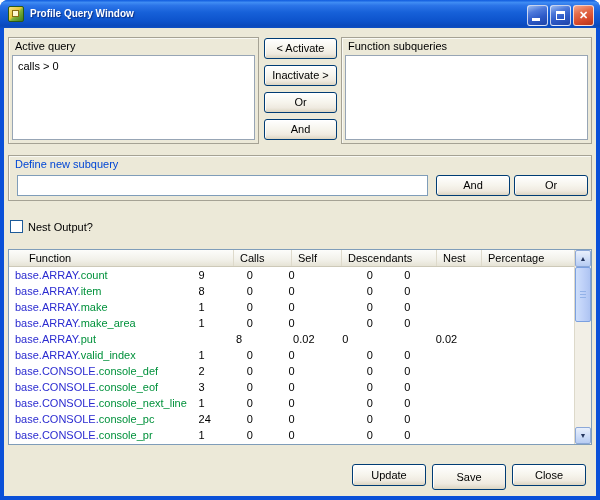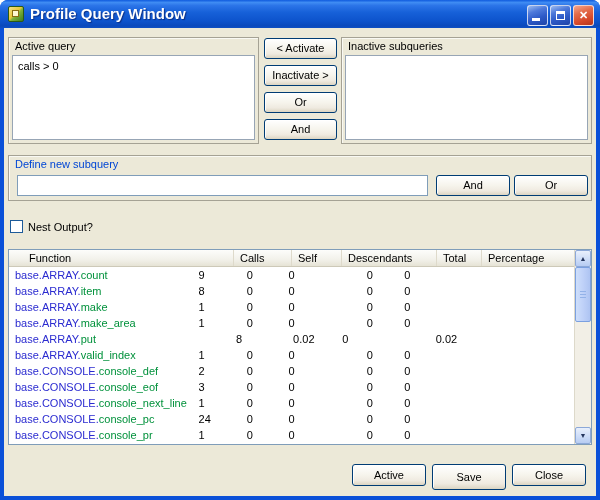--- a/index.html
+++ b/index.html
@@ -27,21 +27,21 @@
     border-radius: 2px;
     background: linear-gradient(135deg, #F4E28A 0%, #E8C838 45%, #7FB23A 55%, #3E7D1E 100%);
     border: 1px solid #2C5A14;
   }
   .win-icon::after {
     content: ""; position: absolute; left: 3px; top: 3px; width: 5px; height: 5px;
     background: #FFF8D0; border: 1px solid #8A6D10;
   }
   .win-title {
     position: absolute; left: 30px; top: 0; height: 28px; line-height: 28px;
-    color: #fff; font-weight: bold; font-size: 15px;
+    color: #fff; font-weight: bold; font-size: 10px;
     text-shadow: 1px 1px 1px rgba(10, 40, 120, 0.85);
     white-space: nowrap;
   }
   .win-controls { position: absolute; right: 6px; top: 5px; display: flex; gap: 2px; }
   .win-btn {
     width: 21px; height: 21px; border-radius: 3px; position: relative;
     border: 1px solid rgba(255,255,255,0.75); cursor: default;
   }
   .win-btn.blue   { background: linear-gradient(160deg, #9CBCF0 0%, #4E7ADB 30%, #2E5BC8 60%, #1E44A8 100%); }
   .win-btn.red    { background: linear-gradient(160deg, #F5A58B 0%, #E36C4A 35%, #D6492A 70%, #B5361C 100%); }
@@ -185,21 +185,21 @@
         <div class="query-item">calls &gt; 0</div>
       </div>
     </div>
 
     <button class="xpbtn" id="btn-activate">&lt; Activate</button>
     <button class="xpbtn" id="btn-inactivate">Inactivate &gt;</button>
     <button class="xpbtn" id="btn-or-xfer">Or</button>
     <button class="xpbtn" id="btn-and-xfer">And</button>
 
     <div class="frame" id="frame-inactive">
-      <div class="frame-caption">Inactive subqueries</div>
+      <div class="frame-caption">Function subqueries</div>
       <div class="listbox"></div>
     </div>
 
     <div class="frame" id="frame-define">
       <div class="frame-caption blue">Define new subquery</div>
       <input class="textfield" type="text" value="" style="">
       <button class="xpbtn" id="btn-and-def">And</button>
       <button class="xpbtn" id="btn-or-def">Or</button>
     </div>
 
@@ -207,21 +207,21 @@
       <div class="checkbox"></div>
       <span>Nest Output?</span>
     </div>
 
     <div class="table">
       <div class="thead">
         <div class="th w-func">Function</div>
         <div class="th w-calls">Calls</div>
         <div class="th w-self">Self</div>
         <div class="th w-desc">Descendants</div>
-        <div class="th w-total">Total</div>
+        <div class="th w-total">Nest</div>
         <div class="th w-pct">Percentage</div>
       </div>
       <div class="tbody">
   <div class="trow">
     <div class="cell w-func">
       <span class="qual">base.ARRAY.</span><span class="feat">count</span>
     </div>
     <div class="cell w-calls">9</div>
     <div class="cell w-self">0</div>
     <div class="cell w-desc">0</div>
@@ -342,18 +342,18 @@
         <div class="sb-btn sb-up">
           <span>▲</span>
         </div>
         <div class="sb-thumb"></div>
         <div class="sb-btn sb-down">
           <span>▼</span>
         </div>
       </div>
     </div>
 
-    <button class="xpbtn" id="btn-update">Active</button>
+    <button class="xpbtn" id="btn-update">Update</button>
     <button class="xpbtn" id="btn-save">Save</button>
     <button class="xpbtn" id="btn-close">Close</button>
 
   </div>
 </div>
 
 </body></html>

